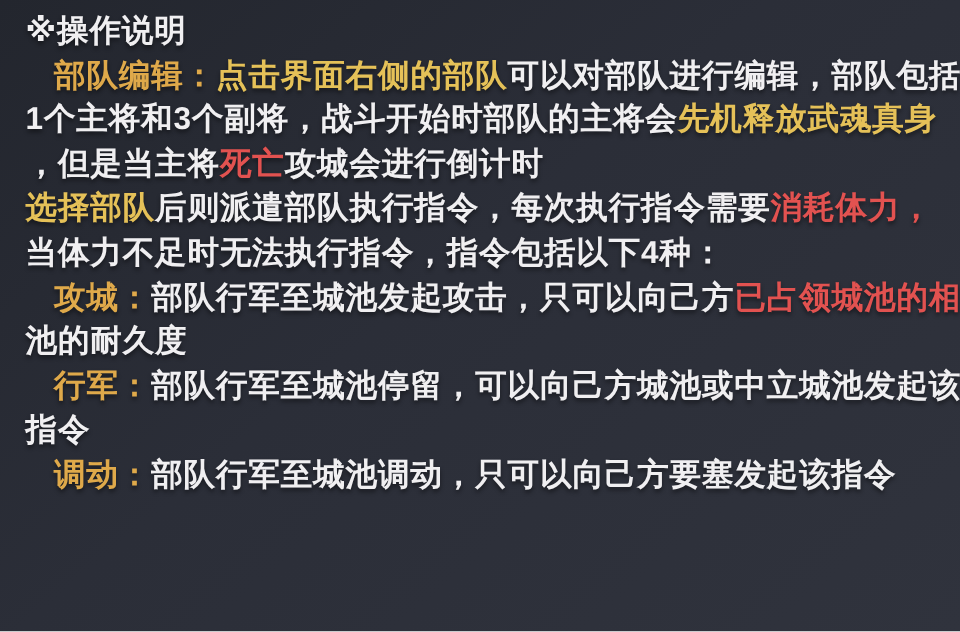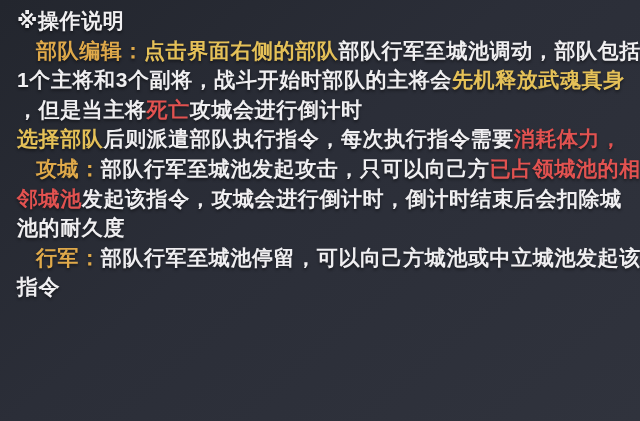--- a/index.html
+++ b/index.html
@@ -33,23 +33,24 @@
   .c-hl    { color: var(--c-gold-highlight); margin-top: 25px; }
   .c-red   { color: var(--c-red); }
   .title   { color: var(--c-white); }
 </style>
 </head>
 <body>
 
 <div class="panel">
   <div class="line title">※操作说明</div>
   <div id="lines">
-      <div class="line"><span class="c-label">部队编辑：</span><span class="c-hl">点击界面右侧的部队</span><span class="c-w">部队行军至城池调动，部队包括</span></div>
+      <div class="line"><span class="c-label">部队编辑：</span><span class="c-hl">点击界面右侧的部队</span><span class="c-w">可以对部队进行编辑，部队包括</span></div>
       <div class="line"><span class="c-w">1个主将和3个副将，战斗开始时部队的主将会</span><span class="c-hl">先机释放武魂真身</span></div>
       <div class="line"><span class="c-w">，但是当主将</span><span class="c-red">死亡</span><span class="c-w">攻城会进行倒计时</span></div>
       <div class="line"><span class="c-hl">选择部队</span><span class="c-w">后则派遣部队执行指令，每次执行指令需要</span><span class="c-red">消耗体力，</span></div>
+      <div class="line"><span class="c-w">当体力不足时无法执行指令，指令包括以下4种：</span></div>
       <div class="line"><span class="c-label">攻城：</span><span class="c-w">部队行军至城池发起攻击，只可以向己方</span><span class="c-red">已占领城池的相</span></div>
-      <div class="line"><span class="c-red">邻城池</span><span class="c-w">发起该指令，攻城会进行倒计时，倒计时结束后会扣除城</span></div>
       <div class="line"><span class="c-w">池的耐久度</span></div>
       <div class="line"><span class="c-label">行军：</span><span class="c-w">部队行军至城池停留，可以向己方城池或中立城池发起该</span></div>
       <div class="line"><span class="c-w">指令</span></div>
+      <div class="line"><span class="c-label">调动：</span><span class="c-w">部队行军至城池调动，只可以向己方要塞发起该指令</span></div>
     </div>
 </div>
 
 </body></html>

